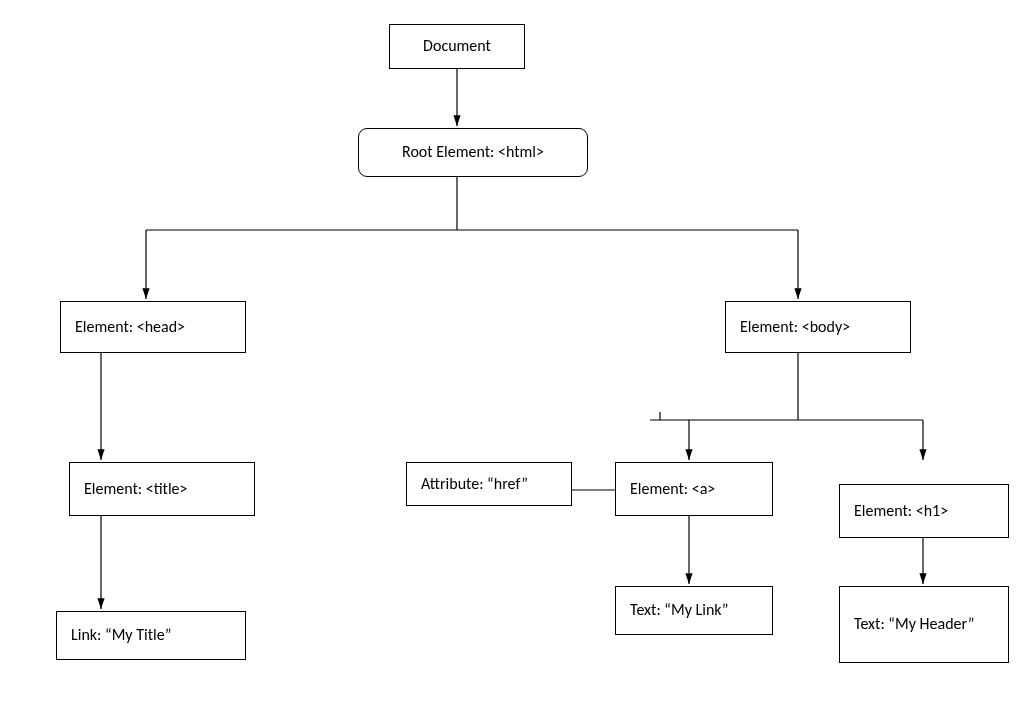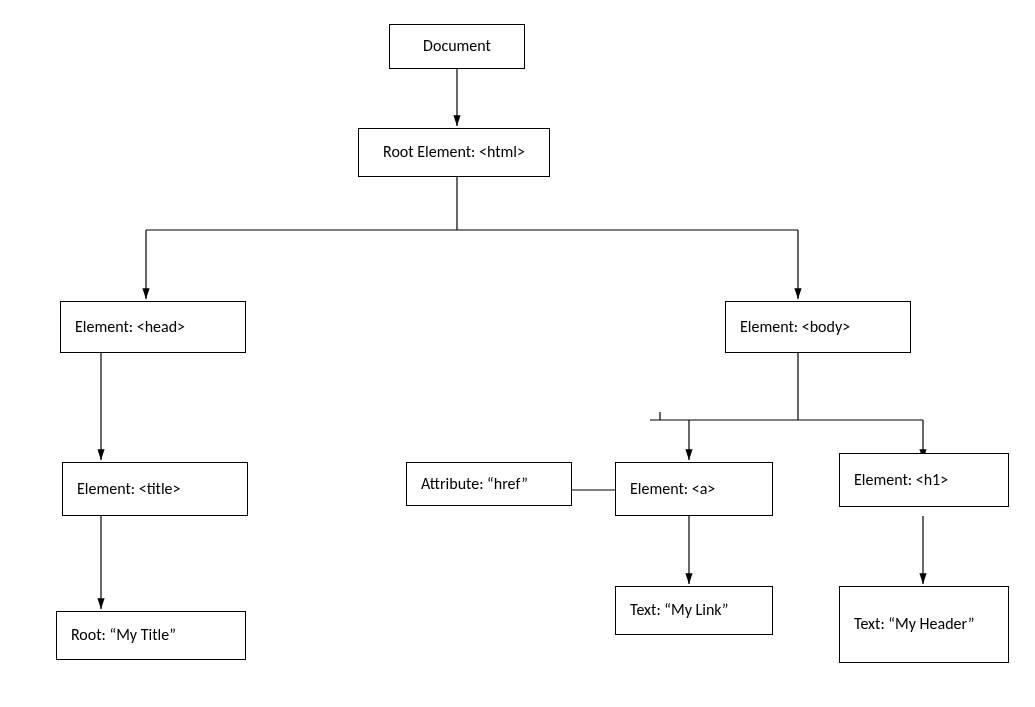--- a/index.html
+++ b/index.html
@@ -46,50 +46,50 @@
 
   <line x1="689" y1="516" x2="689" y2="584" stroke="#000" stroke-width="1.2" marker-end="url(#arrow)"></line>
 
   <line x1="923" y1="516" x2="923" y2="584" stroke="#000" stroke-width="1.2" marker-end="url(#arrow)"></line>
 </svg>
 
 <div class="box" style="left:389px; top:24px; width:136px; height:45px; justify-content:center;">
   <span>Document</span>
 </div>
 
-<div class="box" style="left:358px; top:128px; width:192px; height:49px; justify-content:center;">
+<div class="box" style="left:358px; top:128px; width:230px; height:49px; justify-content:center;border-radius:9px;">
   <span>Root Element: &lt;html&gt;</span>
 </div>
 
 <div class="box" style="left:60px; top:301px; width:186px; height:52px;align-items:center;">
   <span>Element: &lt;head&gt;</span>
 </div>
 
 <div class="box" style="left:725px; top:301px; width:186px; height:52px;text-align:right;">
   <span>Element: &lt;body&gt;</span>
 </div>
 
-<div class="box" style="left:62px; top:462px; width:186px; height:54px;">
+<div class="box" style="left:69px; top:462px; width:186px; height:54px;">
   <span>Element: &lt;title&gt;</span>
 </div>
 
 <div class="box" style="left:406px; top:462px; width:166px; height:44px;">
   <span>Attribute: “href”</span>
 </div>
 
 <div class="box" style="left:615px; top:462px; width:158px; height:54px;text-align:center;">
   <span>Element: &lt;a&gt;</span>
 </div>
 
-<div class="box" style="left:839px; top:453px; width:170px; height:54px;">
+<div class="box" style="left:839px; top:484px; width:170px; height:54px;">
   <span>Element: &lt;h1&gt;</span>
 </div>
 
 <div class="box" style="left:56px; top:611px; width:190px; height:49px;">
-  <span>Root: “My Title”</span>
+  <span>Link: “My Title”</span>
 </div>
 
 <div class="box" style="left:615px; top:586px; width:158px; height:49px;">
   <span>Text: “My Link”</span>
 </div>
 
 <div class="box" style="left:839px; top:586px; width:170px; height:77px;">
   <span>Text: “My Header”</span>
 </div>
 

